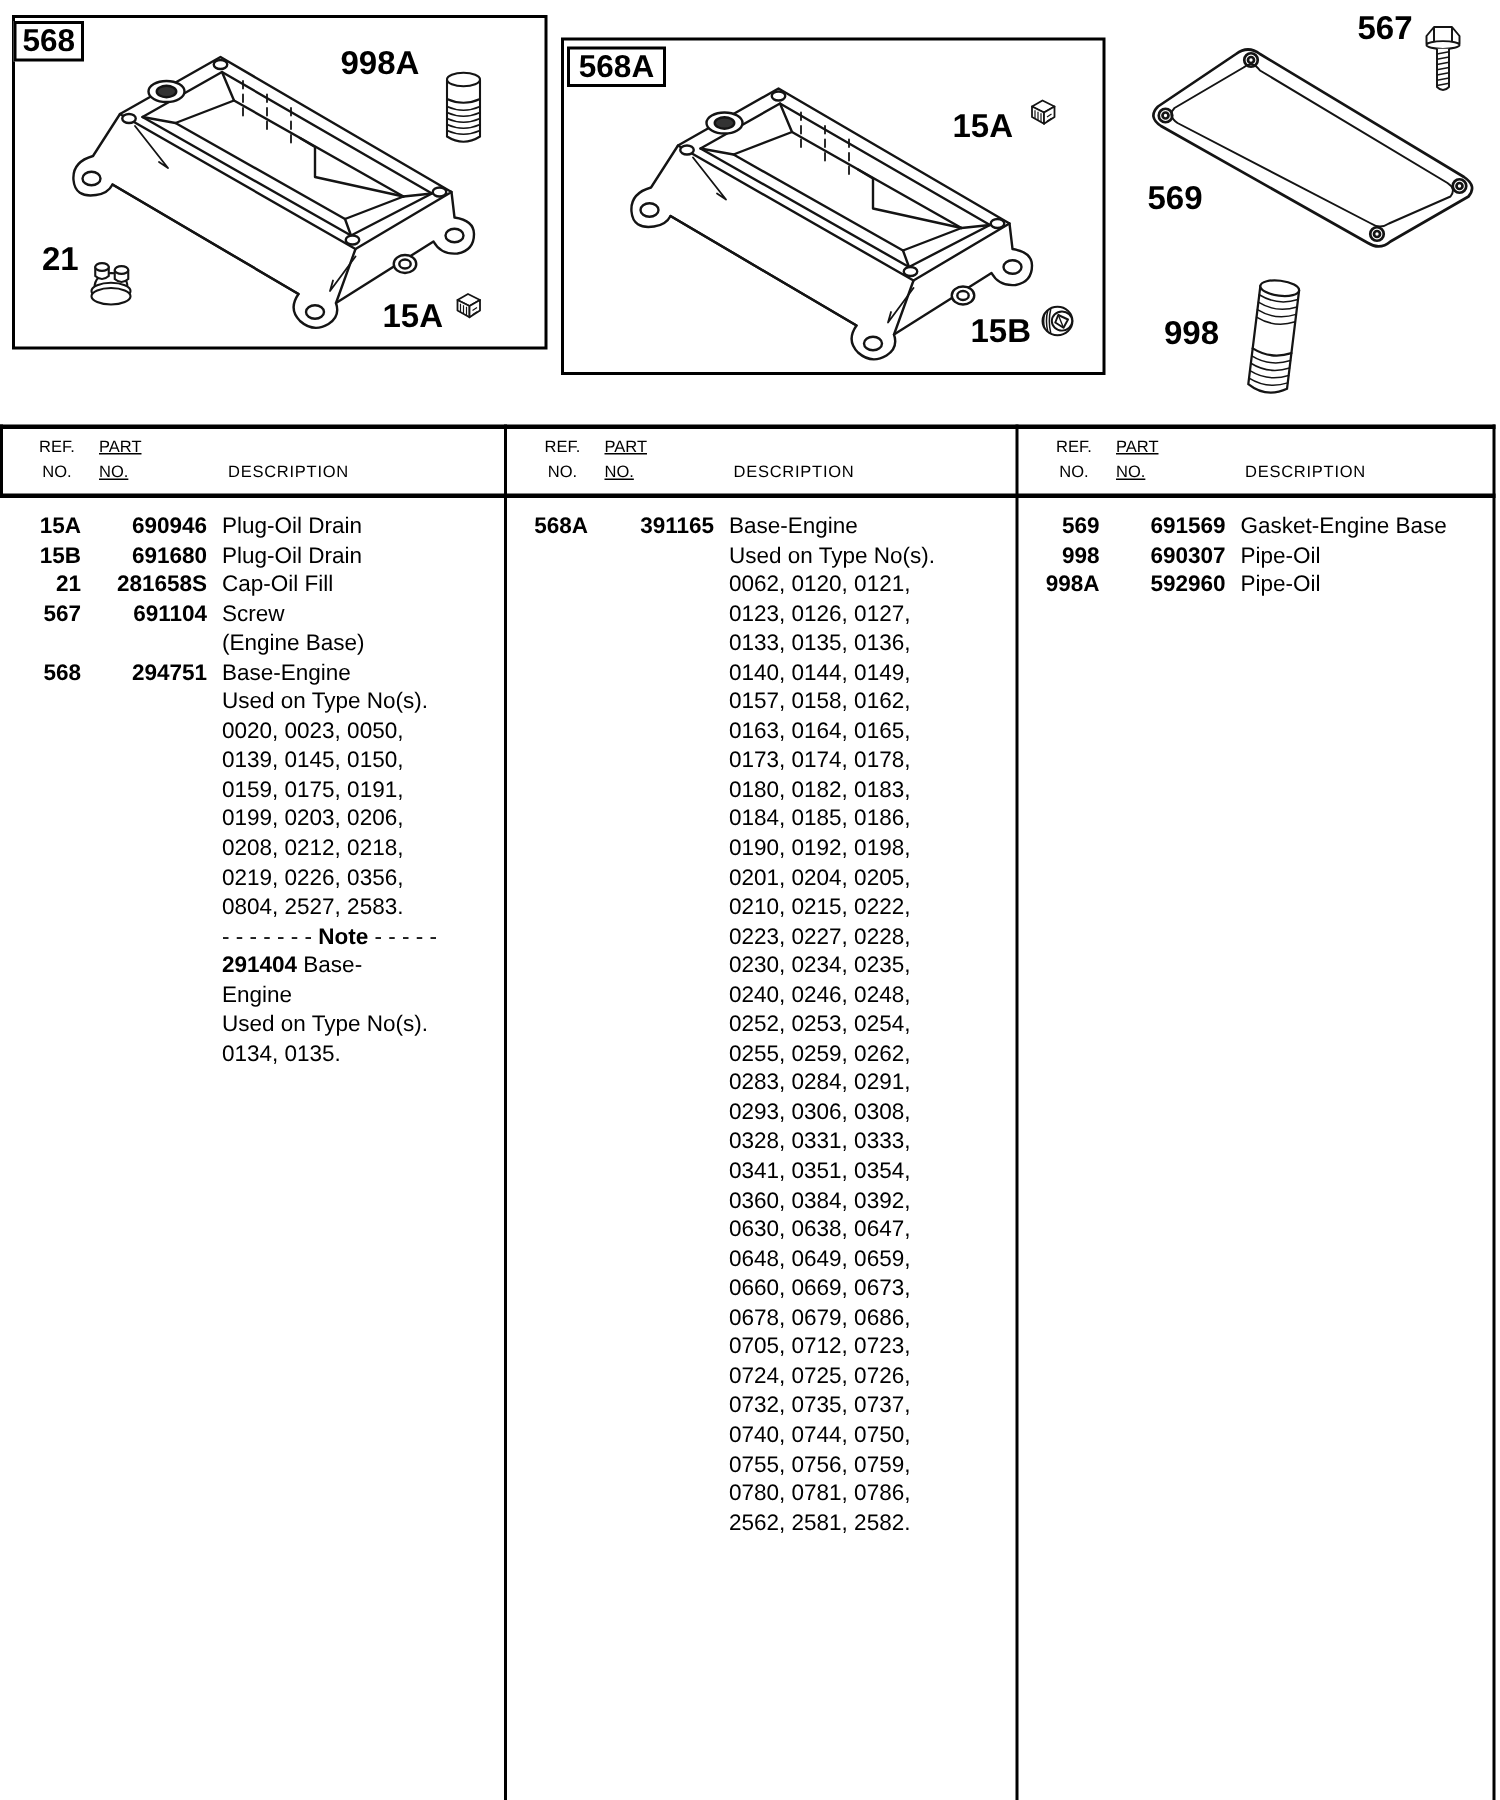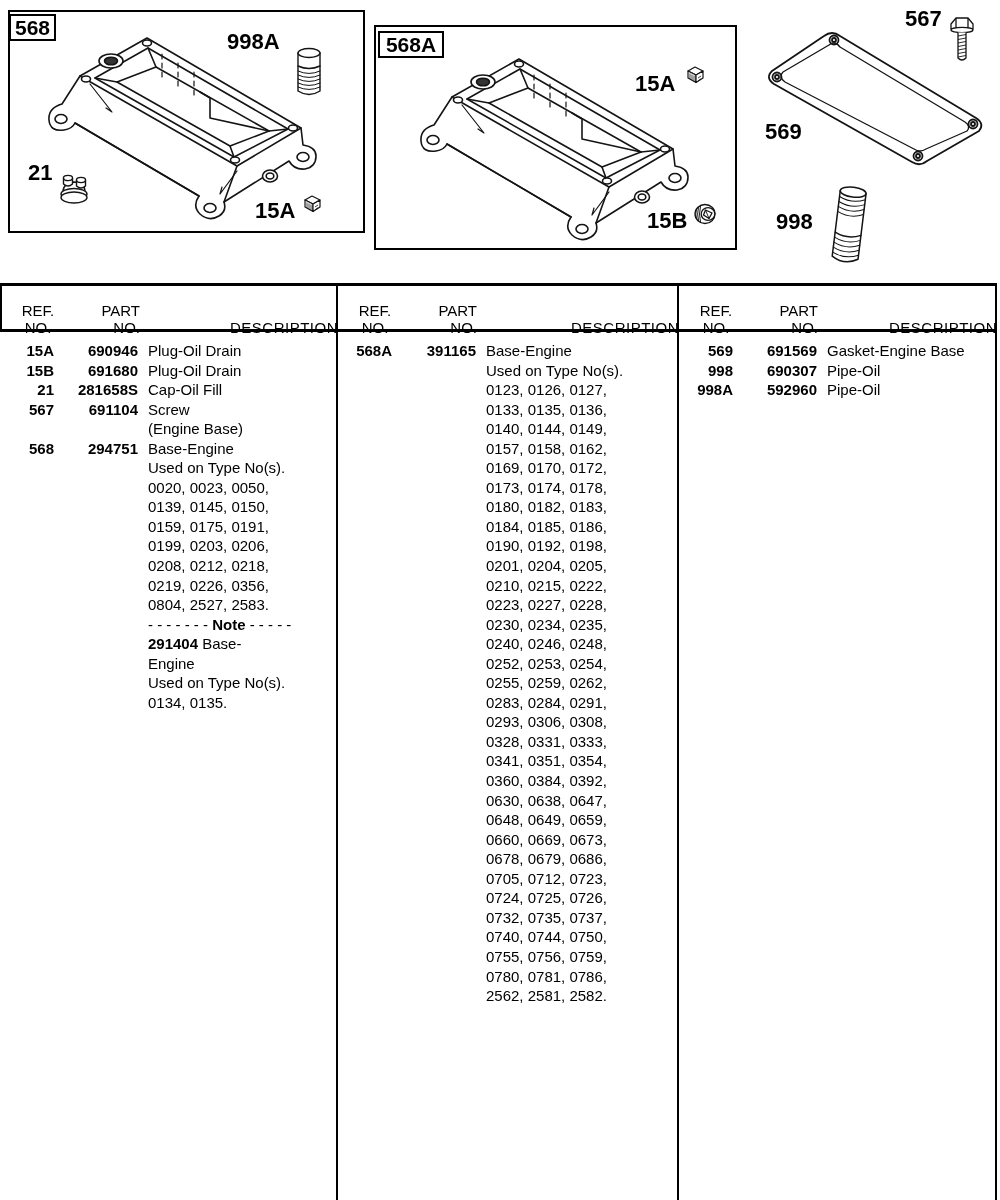--- a/index.html
+++ b/index.html
@@ -12,25 +12,25 @@
   #panel-568A{left:374px;top:25px;width:363px;height:225px;}
   .tagbox{position:absolute;border:2px solid #000;background:#fff;
           font-weight:bold;font-size:21px;line-height:24px;text-align:center;box-sizing:border-box;}
   #tag-568{left:-1px;top:2px;width:47px;height:27px;}
   #tag-568A{left:2px;top:4px;width:66px;height:27px;}
   .callout{position:absolute;font-weight:bold;font-size:22px;line-height:1;white-space:nowrap;}
   .part-svg{position:absolute;}
   
   .theader{position:absolute;left:0;top:283px;width:997px;height:49px;box-sizing:border-box;
            border-top:3px solid #000;border-bottom:3px solid #000;border-left:2px solid #000;}
-  .hgroup{position:absolute;top:16px;font-size:15px;}
+  .hgroup{position:absolute;top:4px;font-size:11px;}
   .hline{display:grid;grid-template-columns:54px 84px 1fr;line-height:17px;}
   .hc1{text-align:center;padding-left:18px;}
-  .hc2{text-align:right;padding-left:10px;}
-  .hc3{text-align:right;padding-left:12px;letter-spacing:0.5px;}
+  .hc2{text-align:left;padding-left:10px;text-decoration:underline;}
+  .hc3{text-align:left;padding-left:12px;letter-spacing:0.5px;}
   .vline{position:absolute;top:283px;height:917px;width:2px;background:#000;}
   .colbody{position:absolute;top:341px;font-size:15px;}
   .tline{display:grid;grid-template-columns:54px 84px 1fr;height:19.55px;line-height:19.55px;white-space:nowrap;}
   .c-ref,.c-part{font-weight:bold;text-align:right;}
   .c-desc{padding-left:10px;}
   svg{display:block;}
 </style>
 </head>
 <body>
 
@@ -328,41 +328,46 @@
       <span class="c-desc">Base-Engine</span>
     </div>
     <div class="tline">
       <span class="c-ref"></span>
       <span class="c-part"></span>
       <span class="c-desc">Used on Type No(s).</span>
     </div>
     <div class="tline">
       <span class="c-ref"></span>
       <span class="c-part"></span>
+      <span class="c-desc">0062, 0120, 0121,</span>
+    </div>
+    <div class="tline">
+      <span class="c-ref"></span>
+      <span class="c-part"></span>
       <span class="c-desc">0123, 0126, 0127,</span>
     </div>
     <div class="tline">
       <span class="c-ref"></span>
       <span class="c-part"></span>
       <span class="c-desc">0133, 0135, 0136,</span>
     </div>
     <div class="tline">
       <span class="c-ref"></span>
       <span class="c-part"></span>
       <span class="c-desc">0140, 0144, 0149,</span>
     </div>
     <div class="tline">
       <span class="c-ref"></span>
       <span class="c-part"></span>
       <span class="c-desc">0157, 0158, 0162,</span>
     </div>
     <div class="tline">
       <span class="c-ref"></span>
       <span class="c-part"></span>
-      <span class="c-desc">0169, 0170, 0172,</span>
+      <span class="c-desc">0163, 0164, 0165,</span>
     </div>
     <div class="tline">
       <span class="c-ref"></span>
       <span class="c-part"></span>
       <span class="c-desc">0173, 0174, 0178,</span>
     </div>
     <div class="tline">
       <span class="c-ref"></span>
       <span class="c-part"></span>
       <span class="c-desc">0180, 0182, 0183,</span>

